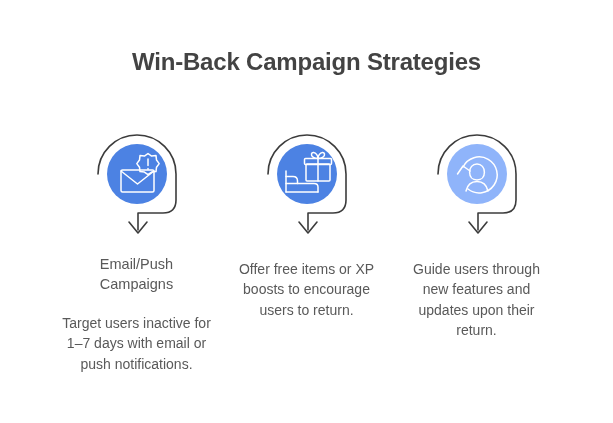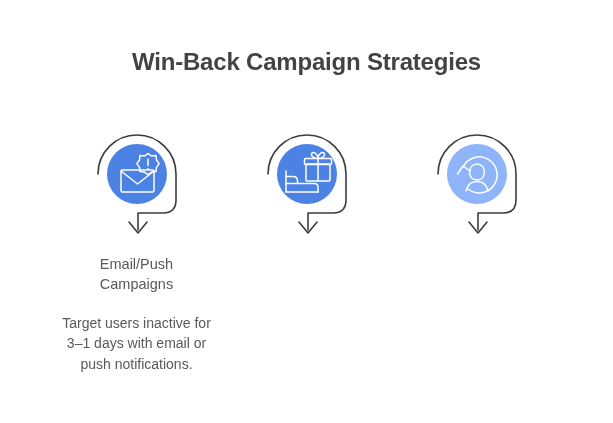--- a/index.html
+++ b/index.html
@@ -120,21 +120,21 @@
                      L 58 59.6 L 57.5 55.2 L 54.8 51.6 L 57.5 48 L 58 43.6
                      L 62.4 44.1 Z"></path>
             <path d="M 66 47 L 66 53.5"></path>
             <path d="M 66 56.6 L 66 57.2"></path>
           </g>
         </svg>
       </div>
 
       <div class="heading">Email/Push Campaigns</div>
 
-      <div class="body-text">Target users inactive for 3–1 days with email or push notifications.</div>
+      <div class="body-text">Target users inactive for 1–7 days with email or push notifications.</div>
     </div>
 
     <div class="column">
 
       <div class="badge">
         <svg width="110" height="128" viewBox="0 0 110 128" fill="none" xmlns="http://www.w3.org/2000/svg">
           <path d="M 16 62
                    A 39 39 0 1 1 94 62
                    L 94 88
                    Q 94 101 81 101
@@ -155,20 +155,21 @@
 
             <path d="M 34 59 L 34 80"></path>
             <path d="M 34 64.5 L 41 64.5 Q 45.5 64.5 45.5 69 L 45.5 71.5"></path>
             <path d="M 34 71.5 L 62 71.5 Q 66 71.5 66 75 L 66 80"></path>
             <path d="M 34 80 L 66 80"></path>
           </g>
         </svg>
       </div>
 
 
+      <div class="body-text">Offer free items or XP boosts to encourage users to return.</div>
     </div>
 
     <div class="column">
 
       <div class="badge">
         <svg width="110" height="128" viewBox="0 0 110 128" fill="none" xmlns="http://www.w3.org/2000/svg">
           <path d="M 16 62
                    A 39 39 0 1 1 94 62
                    L 94 88
                    Q 94 101 81 101
@@ -183,16 +184,17 @@
 
             <path d="M 55 52 C 59.6 52 62.4 55.6 62.4 60.2 C 62.4 64.8 59.6 68 55 68
                      C 50.4 68 47.6 64.8 47.6 60.2 C 47.6 55.6 50.4 52 55 52 Z"></path>
 
             <path d="M 44 79 C 45.5 72.5 49.6 69.5 55 69.5 C 60.4 69.5 64.5 72.5 66 79"></path>
           </g>
         </svg>
       </div>
 
 
+      <div class="body-text">Guide users through new features and updates upon their return.</div>
     </div>
 
   </div>
 </div>
 
 </body></html>

